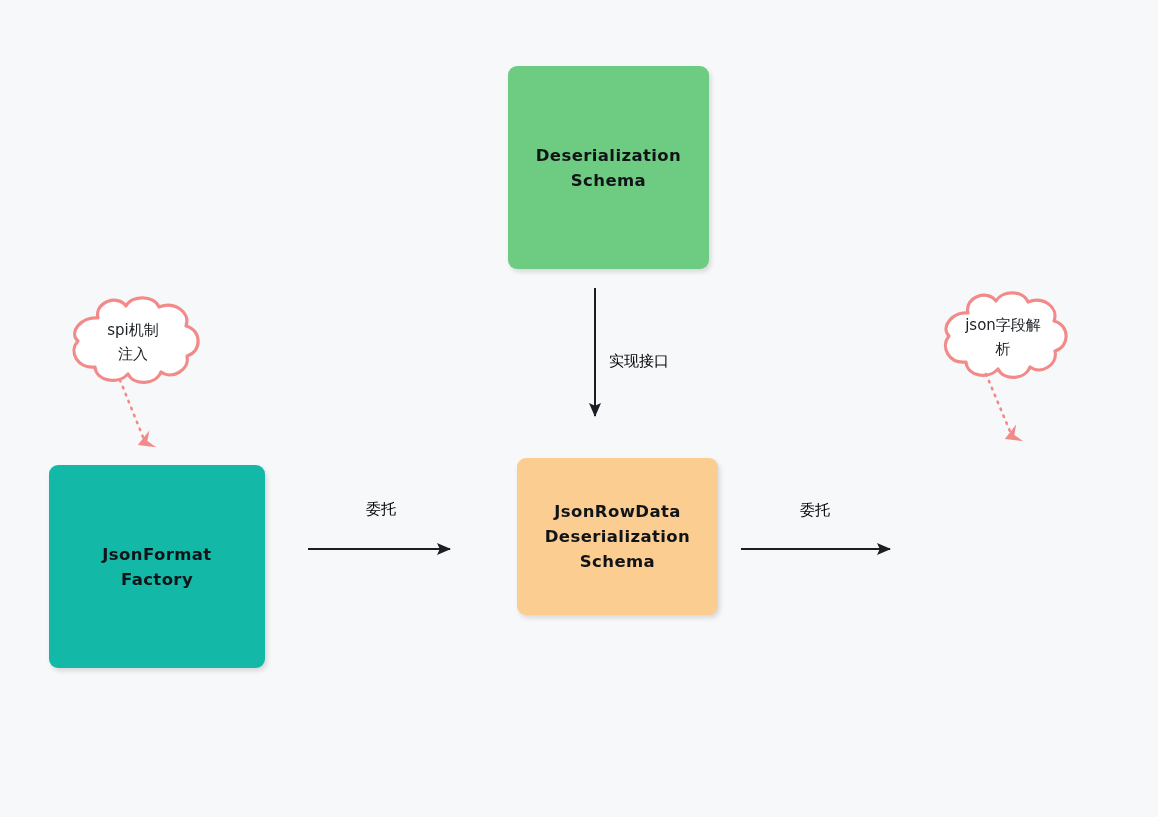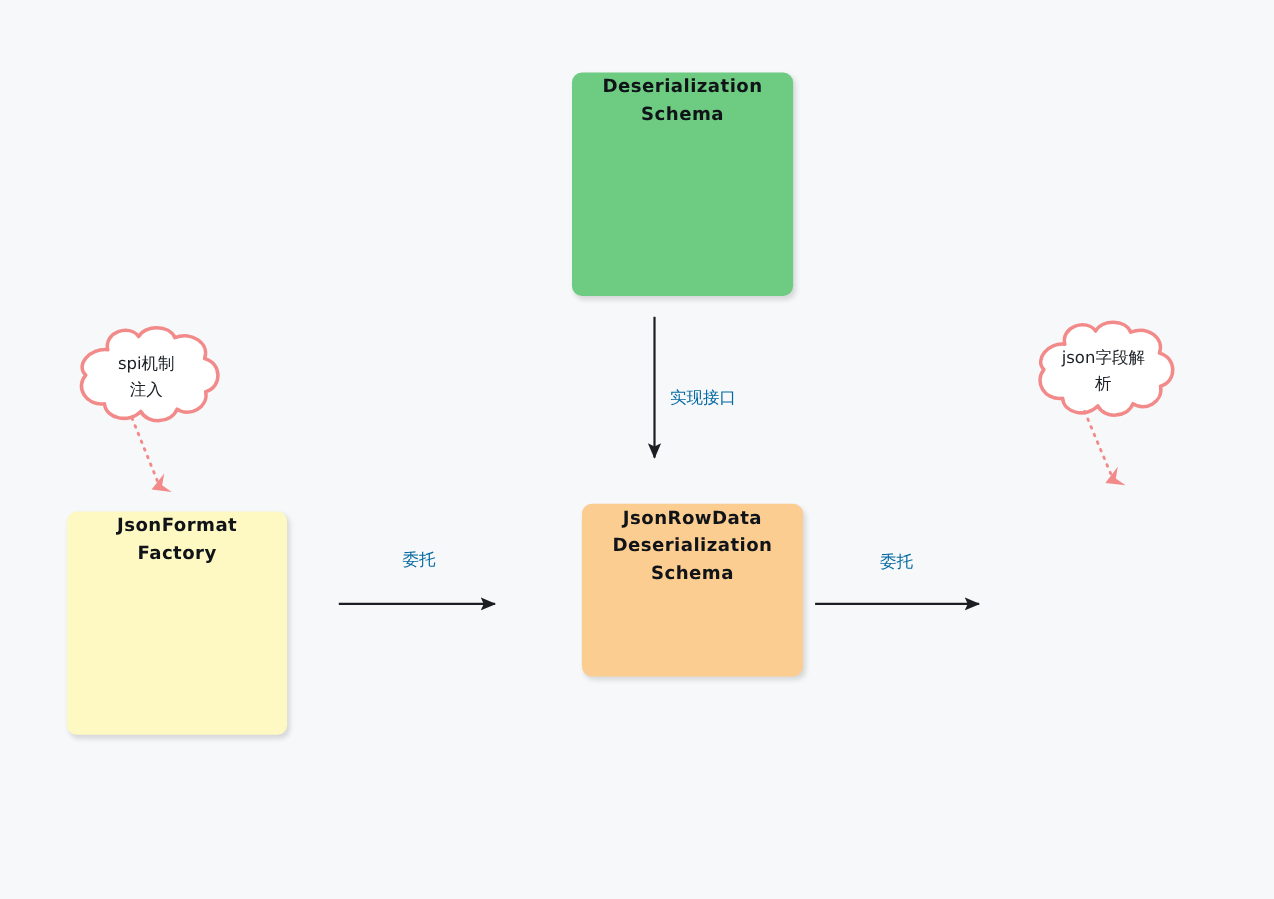--- a/index.html
+++ b/index.html
@@ -18,46 +18,45 @@
     width: 1158px;
     height: 817px;
   }
 
   
   .node {
     position: absolute;
     border-radius: 9px;
     box-shadow: 2px 3px 5px rgba(0,0,0,0.13);
     display: flex;
-    align-items: flex-start;
+    align-items: center;
     justify-content: center;
     box-sizing: border-box;
-    margin-left: 12px;
   }
   .node .node-label {
     font-family: "DejaVu Sans", sans-serif;
     font-weight: 700;
     font-size: 16.5px;
     line-height: 25px;
     color: #101418;
     text-align: center;
     letter-spacing: 0.4px;
     white-space: pre-line;
     padding: 0 10px;
   }
 
   #node-deserialization-schema {
     left: 508px; top: 66px;
     width: 201px; height: 203px;
     background: #6ecb82;
   }
   #node-jsonformat-factory {
     left: 49px; top: 465px;
-    width: 200px; height: 203px;
-    background: #fef9c3;
+    width: 216px; height: 203px;
+    background: #14b8a6;
   }
   #node-jsonrowdata-deserialization-schema {
     left: 517px; top: 458px;
     width: 201px; height: 157px;
     background: #fbcd91;
   }
   #node-jsontorowdata-converters {
     left: 909px; top: 468px;
     width: 202px; height: 205px;
     background: #fbcd91;
@@ -96,21 +95,21 @@
   #edge-implements { left: 560px; top: 288px; width: 160px; height: 140px; }
   #edge-delegate-1 { left: 300px; top: 478px; width: 160px; height: 92px; }
   #edge-delegate-2 { left: 735px; top: 478px; width: 165px; height: 92px; }
   #edge-spi-dotted { left: 112px; top: 378px; width: 60px; height: 82px; }
   #edge-json-dotted { left: 978px; top: 372px; width: 66px; height: 82px; }
 
   .edge-label {
     position: absolute;
     font-family: Liberation Sans, sans-serif;
     font-size: 15px;
-    color: #0369a1;
+    color: #000000;
     white-space: nowrap;
     text-align: center;
   }
   #label-implements { left: 609px; top: 352px; }
   #label-delegate-1 { left: 366px; top: 500px; }
   #label-delegate-2 { left: 800px; top: 501px; }
 </style>
 </head>
 <body>
 

